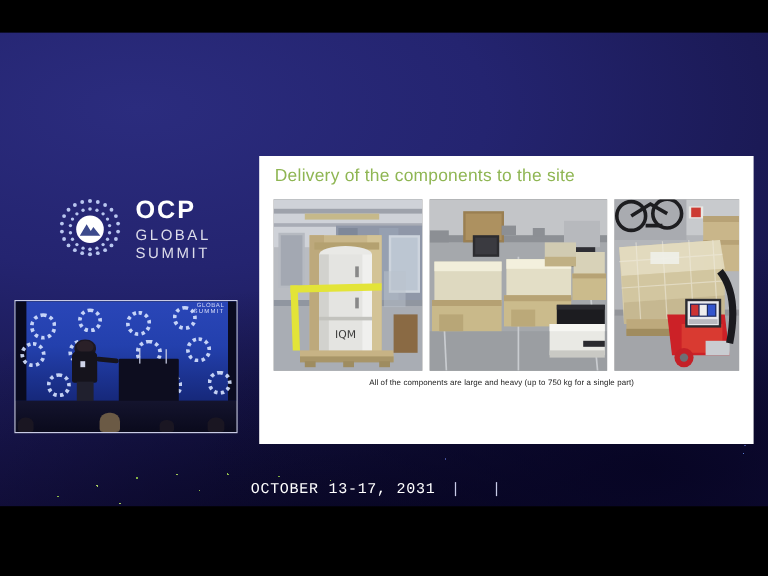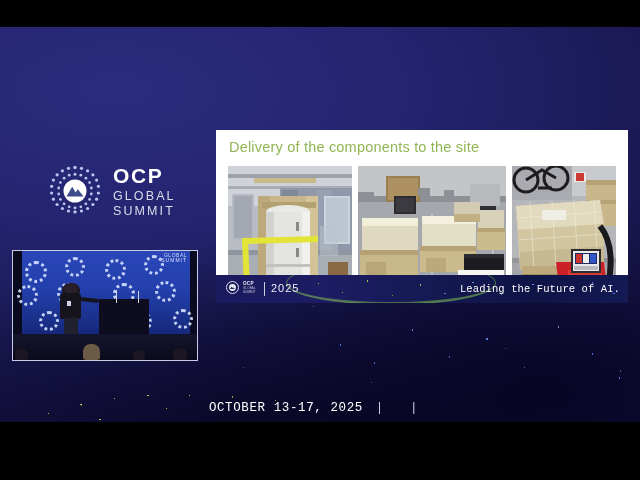--- a/index.html
+++ b/index.html
@@ -118,21 +118,21 @@
   #speaker .p-hair{ position:absolute; left:12%; top:-2%; width:76%; height:26%; background:#1d1720; border-radius:48% 48% 40% 40%; }
   #speaker .p-body{ position:absolute; left:6%; top:17%; width:88%; height:46%; background:#15131c; border-radius:4px 4px 2px 2px; }
   #speaker .p-legs{ position:absolute; left:22%; top:60%; width:56%; height:42%; background:#20202e; }
   #speaker .p-arm{ position:absolute; left:88%; top:26%; width:78%; height:7%; background:#16141d; transform:rotate(6deg); border-radius:2px; }
   #speaker .p-badge{ position:absolute; left:34%; top:30%; width:16%; height:9%; background:#cfd3e8; }
   #speaker .aud{ position:absolute; bottom:0; border-radius:45% 45% 20% 20%; background:#1a1622; }
   #speaker .aud.blonde{ background:#6b5a45; }
 
   
   #slide{
-    position:absolute; left:216px; top:103px; width:412px; height:173px;
+    position:absolute; left:216px; top:103px; width:412px; height:240px;
     background:#ffffff; overflow:hidden;
   }
   #slide-title{
     position:absolute; left:13px; top:9px; font-size:14.5px; color:#8fb653;
     letter-spacing:.2px; white-space:nowrap;
   }
   .photo{ position:absolute; overflow:hidden; background:#9a9a9a;text-align:right; }
   #photo1{ left:12px; top:36px; width:124px; height:143px; }
   #photo2{ left:142px; top:36px; width:148px; height:143px; }
   #photo3{ left:296px; top:36px; width:104px; height:143px; }
@@ -440,46 +440,24 @@
           <rect x="62" y="100" width="24" height="4" fill="#b9b9bf"></rect>
           <circle cx="58" cy="132" r="8" fill="#c42027"></circle>
           <circle cx="58" cy="132" r="3.5" fill="#6e6e74"></circle>
           <rect x="76" y="118" width="20" height="12" fill="#c9ccd1"></rect>
           <path d="M88 60 Q104 80 96 120" stroke="#1a1a1e" stroke-width="6" fill="none"></path>
         </svg>
       </div>
 
       <div id="slide-caption">All of the components are large and heavy (up to 750 kg for a single part)</div>
 
-      <div id="slide-footer">
-        <div class="fdots"></div>
-        <div class="farc"></div>
-
-        <div id="footer-logo">
-          <div class="fm">
-            <svg viewBox="0 0 13 13" aria-hidden="true">
-              <circle cx="6.5" cy="6.5" r="6" fill="none" stroke="#dcdde8" stroke-width="1"></circle>
-              <circle cx="6.5" cy="6.5" r="3.4" fill="#eceef8"></circle>
-              <path d="M4.1 8 L5.6 5.6 L6.6 7.1 L7.2 6.2 L8.9 8 Z" fill="#26265f"></path>
-            </svg>
-          </div>
-          <div class="fw">
-            <span class="fw1">OCP</span>
-            <span class="fw2">GLOBAL</span>
-            <span class="fw3">SUMMIT</span>
-          </div>
-        </div>
-        <div id="footer-divider"></div>
-        <div id="footer-year">2025</div>
-        <div id="footer-tagline">Leading the Future of AI.</div>
-      </div>
     </div>
 
     <div id="event-banner">
-      <span>OCTOBER 13-17, 2025</span>
+      <span>OCTOBER 13-17, 2031</span>
       <span class="sep">|</span>
       <span class="sep">|</span>
     </div>
   </div>
 
   <div class="blk" id="blk-top"></div>
   <div class="blk" id="blk-bottom"></div>
 </div>
 
 </body></html>

